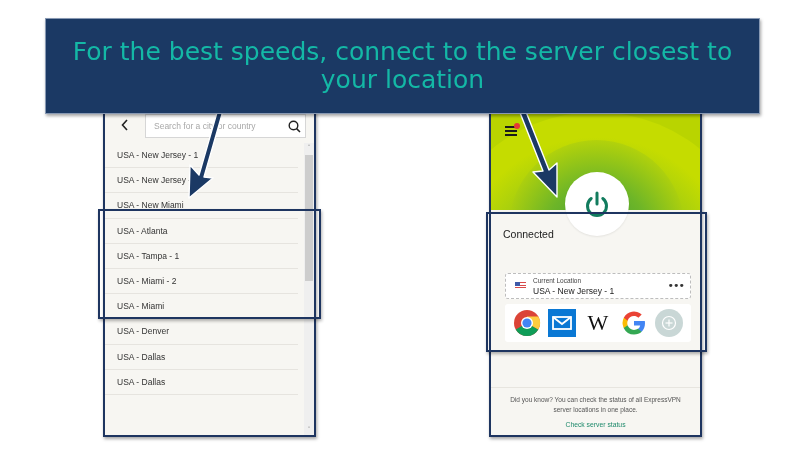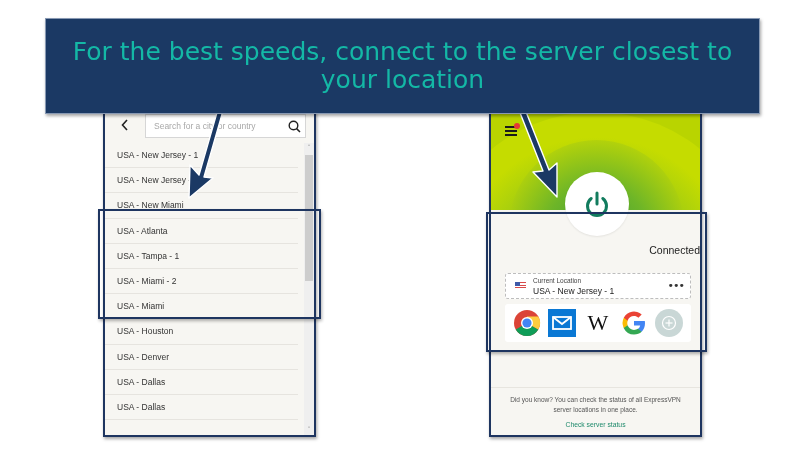--- a/index.html
+++ b/index.html
@@ -61,21 +61,21 @@
     .ring.r2 { left: 18px; top: 36px; width: 175px; height: 175px; background: radial-gradient(circle at 50% 55%, #3e9c3a 0%, #6db528 40%, #b5d30a 75%); }
     .hero-bottom { position: absolute; left: 0; top: 114px; width: 100%; height: 6px; background: #f7f6f2; }
     .menu-btn { position: absolute; left: 14px; top: 22px; width: 12px; height: 10px; }
     .menu-btn i { display: block; height: 2px; background: #1a1a1a; margin-bottom: 2px; }
     .menu-btn .badge { position: absolute; right: -3px; top: -3px; width: 6px; height: 6px; border-radius: 50%; background: #e53935; }
     .power-btn {
       position: absolute; left: 74px; top: 76px; width: 64px; height: 64px; border-radius: 50%;
       background: #ffffff; display: flex; align-items: center; justify-content: center;
       box-shadow: 0 1px 2px rgba(0,0,0,0.08);
     }
-    .status-text { position: absolute; left: 0; top: 148px; width: 100%; text-align: right; font-size: 10.5px; color: #222; }
+    .status-text { position: absolute; left: 0; top: 132px; width: 100%; text-align: left; font-size: 10.5px; color: #222; padding-left: 12px; }
     .current-location {
       position: absolute; left: 14px; top: 177px; width: 186px; height: 26px;
       background: #fff; border: 1px dashed #bdbdbd; border-radius: 3px;
     }
     .cl-flag { position: absolute; left: 9px; top: 8px; width: 11px; height: 8px;
       background: repeating-linear-gradient(#d84a4a 0 1.3px, #fff 1.3px 2.6px); }
     .cl-flag::before { content: ""; position: absolute; left: 0; top: 0; width: 5px; height: 4px; background: #3f5aa8; }
     .cl-label { position: absolute; left: 27px; top: 3px; font-size: 6.5px; color: #444; }
     .cl-value { position: absolute; left: 27px; top: 12px; font-size: 8.5px; color: #222; }
     .cl-more { position: absolute; right: 6px; top: 5px; font-size: 11px; color: #333; letter-spacing: -1px; font-family: "DejaVu Sans", sans-serif; }
@@ -149,23 +149,20 @@
     <div class="server-item">
         <span>USA - Tampa - 1</span>
       </div>
     <div class="server-item">
         <span>USA - Miami - 2</span>
       </div>
     <div class="server-item">
         <span>USA - Miami</span>
       </div>
     <div class="server-item">
-        <span>USA - Houston</span>
-      </div>
-    <div class="server-item">
         <span>USA - Denver</span>
       </div>
     <div class="server-item">
         <span>USA - Dallas</span>
       </div>
     <div class="server-item">
         <span>USA - Dallas</span>
       </div>
   </div>
 

